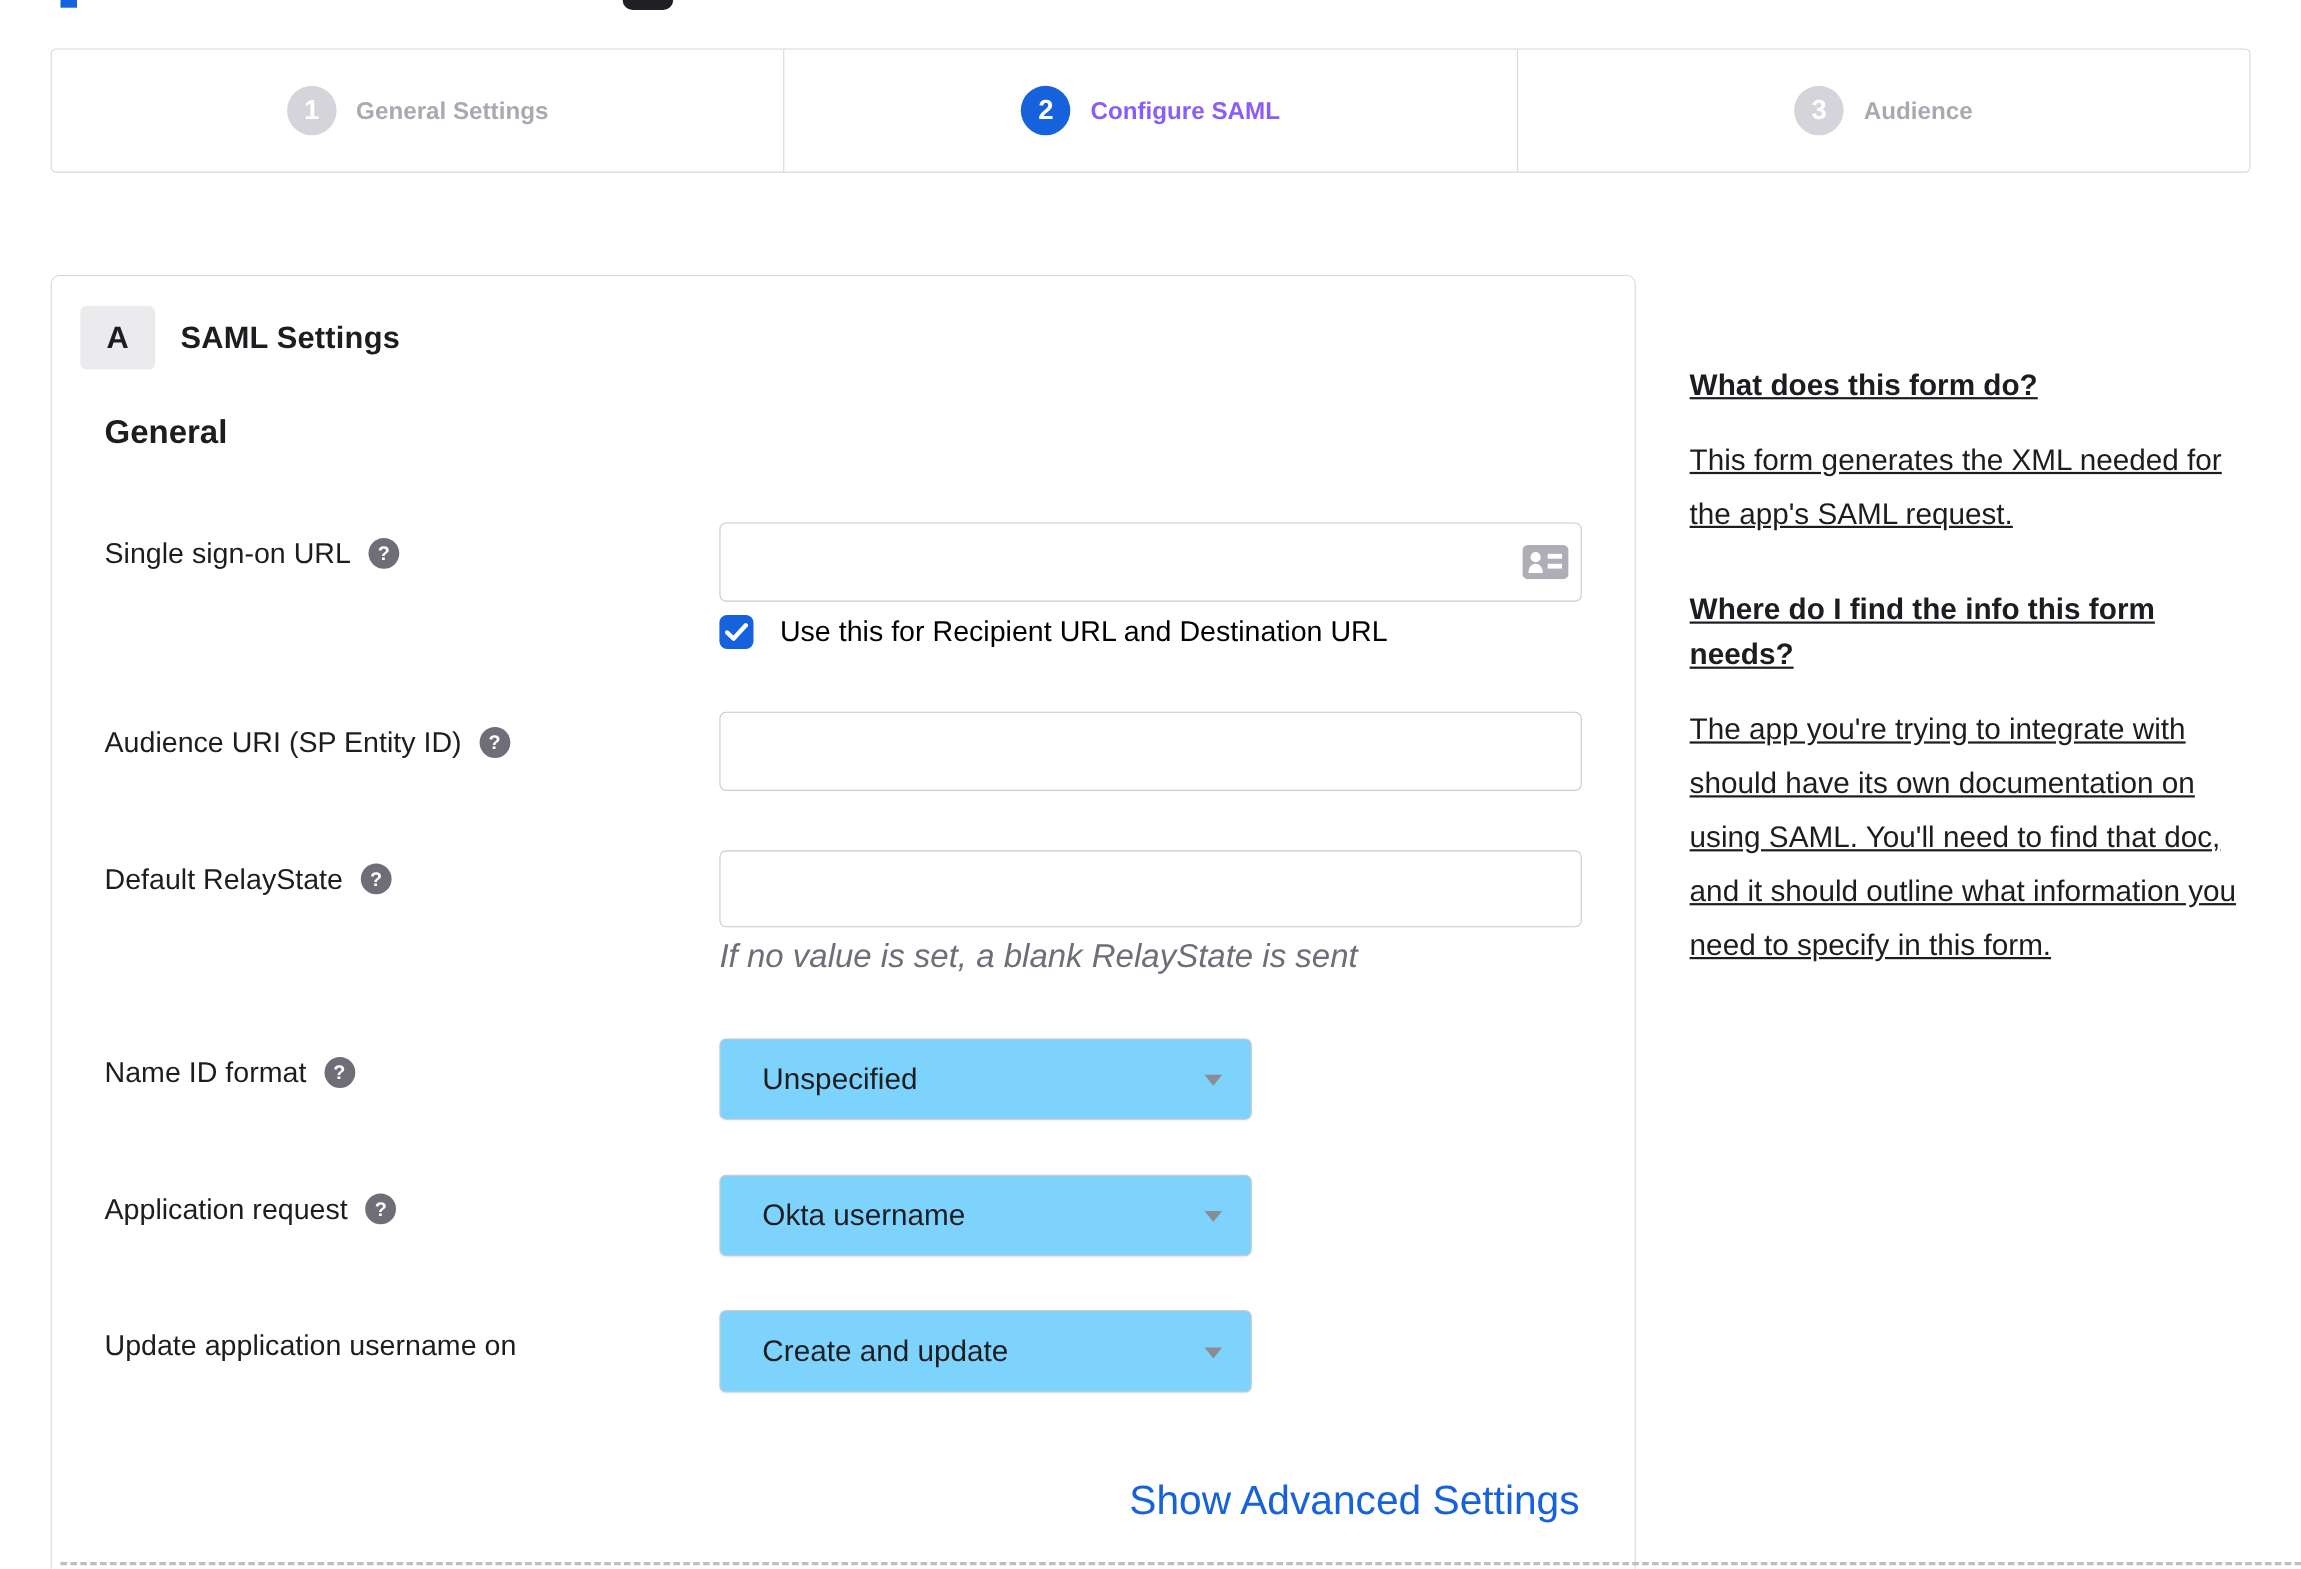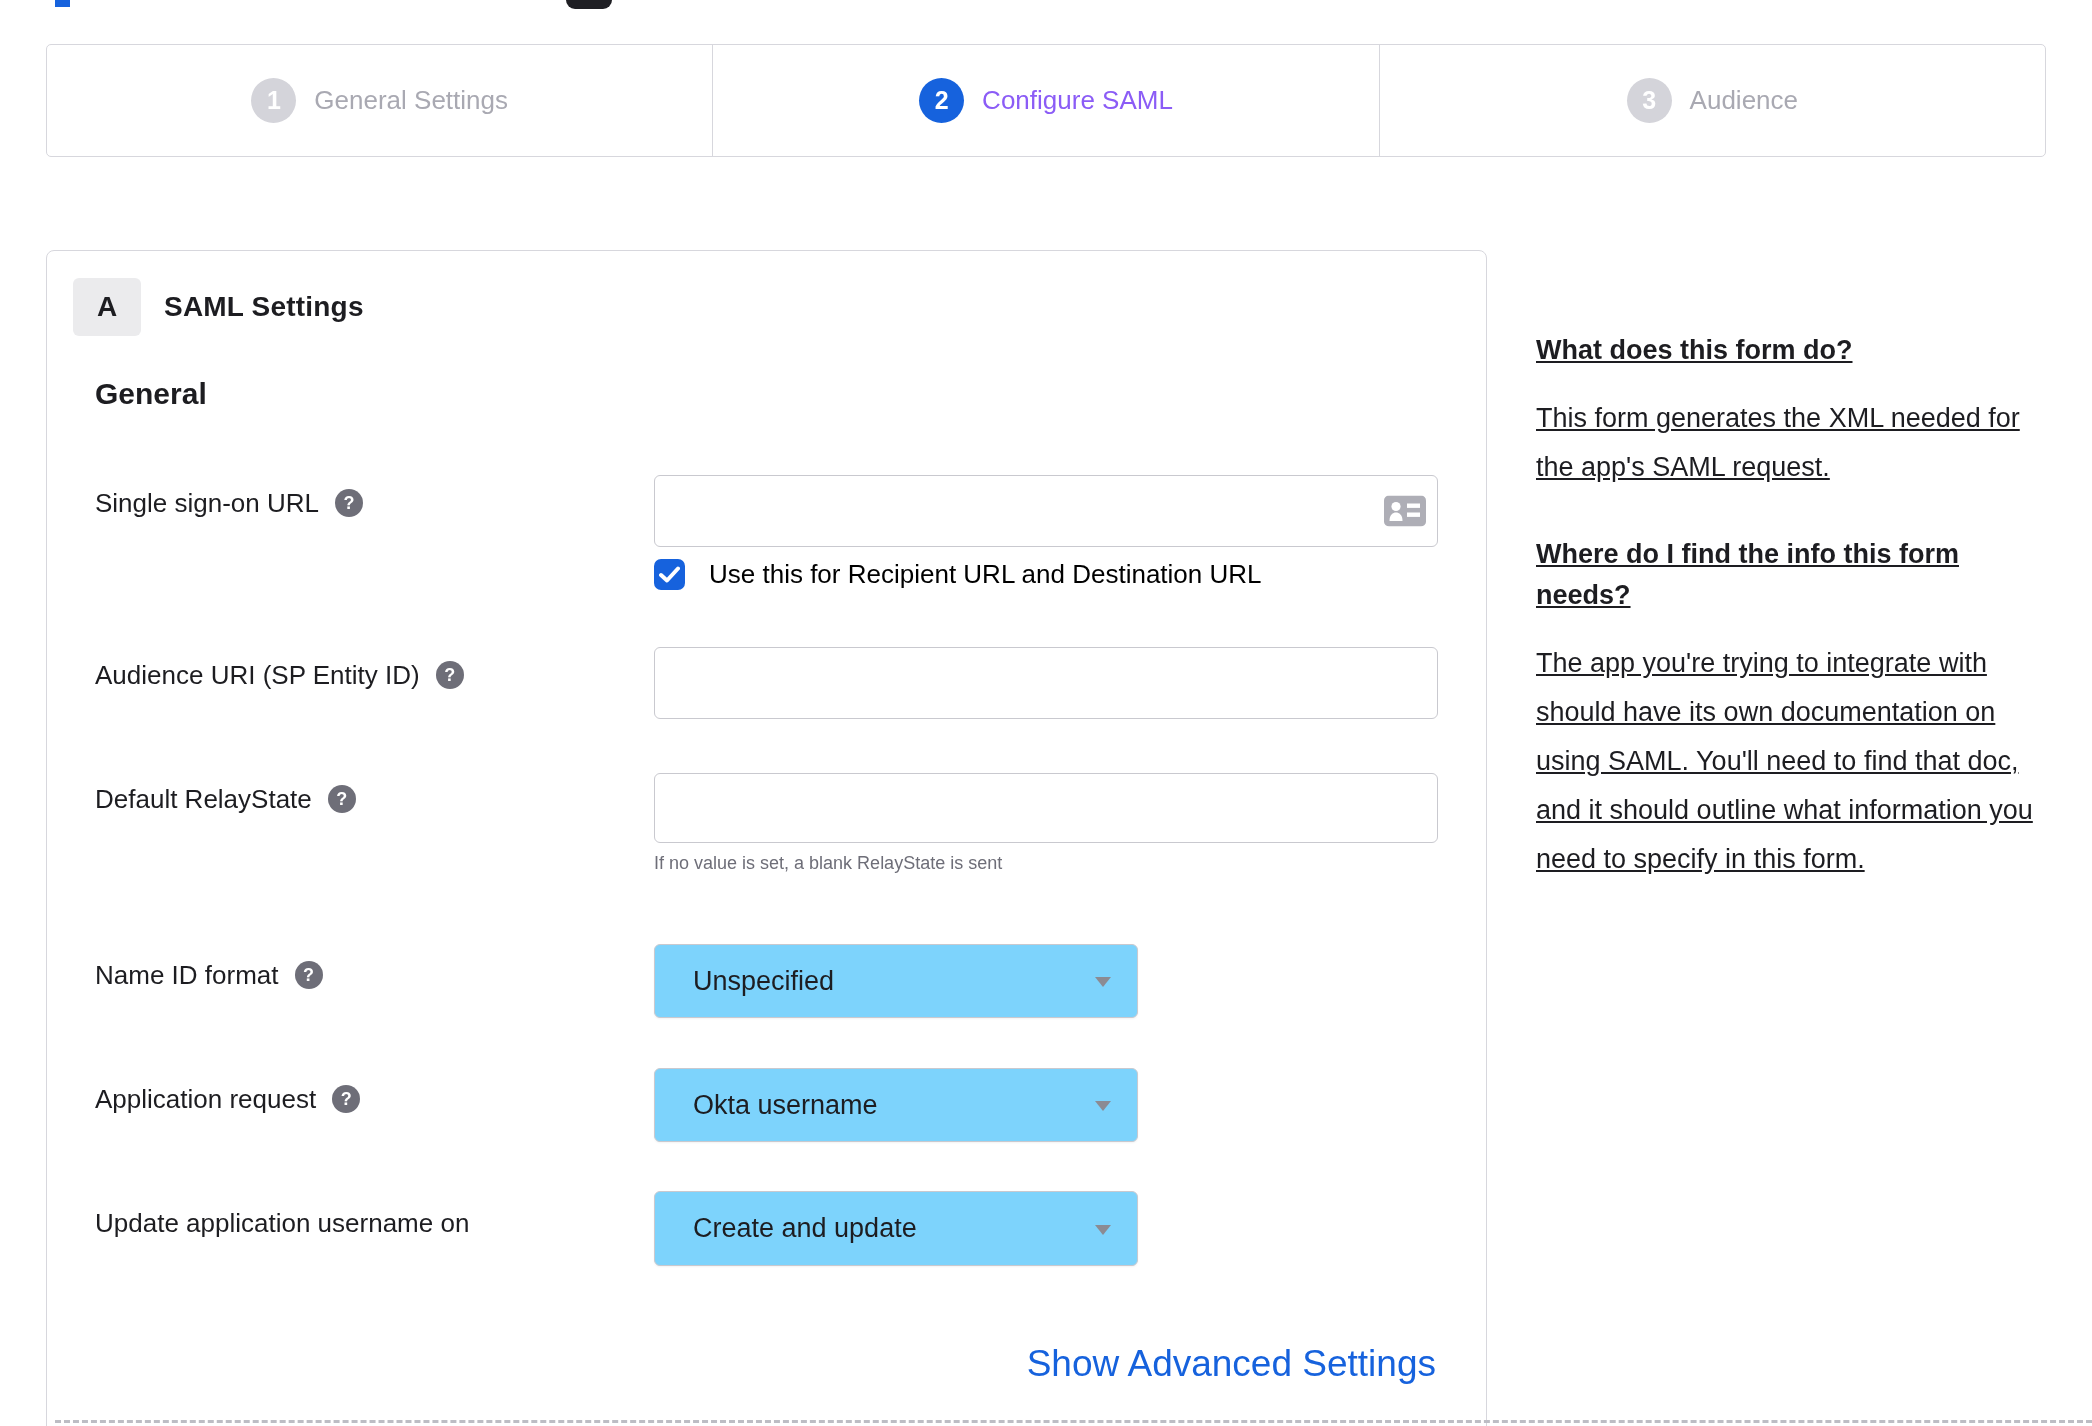--- a/index.html
+++ b/index.html
@@ -22,21 +22,21 @@
     background:#fff; border:1px solid #d7d7dd; border-radius:5px;
     display:flex;
   }
   .step { flex:1 1 0; display:flex; align-items:center; justify-content:center; gap:18px; cursor:default; }
   .step + .step { border-left:1px solid #d7d7dd; }
   .step-circle {
     width:45px; height:45px; border-radius:50%;
     background:#d4d4da; color:#fff; font-size:25px; font-weight:bold;
     display:flex; align-items:center; justify-content:center;
   }
-  .step-label { font-size:26px; font-weight:normal; color:#a9a9b2; }
+  .step-label { font-size:22px; font-weight:bold; color:#a9a9b2; }
   .step.active .step-circle { background:#1662dd; }
   .step.active .step-label { color:#8b5cf6; }
 
   
   .panel {
     position:absolute; left:46px; top:250px; width:1441px; height:1300px;
     background:#fff; border:1px solid #d7d7dd; border-radius:8px;
   }
   .badge {
     position:absolute; left:26px; top:27px; width:68px; height:58px;
@@ -69,21 +69,21 @@
     width:100%; height:100%;
     border:1px solid #c9c9cf; border-radius:6px; background:#fff;
     font-family:"Liberation Sans", sans-serif; font-size:26px; color:#1d1d21;
     padding:0 64px 0 20px; outline:none;
   }
   .input-icon {
     position:absolute; right:12px; top:50%; transform:translateY(-50%);
     width:42px; height:31px; cursor:pointer;
   }
 
-  .hint { position:absolute; left:607px; font-size:18px; color:#6e6e78; }
+  .hint { position:absolute; left:607px; font-size:30px; color:#6e6e78;font-style:italic; }
 
   .checkbox {
     position:absolute; left:607px; width:31px; height:31px;
     background:#1662dd; border-radius:7px;
     display:flex; align-items:center; justify-content:center; cursor:pointer;
   }
   .checkbox-label {
     position:absolute; left:662px; height:31px;
     display:flex; align-items:center;
     font-size:26px; color:#000000; white-space:nowrap;

